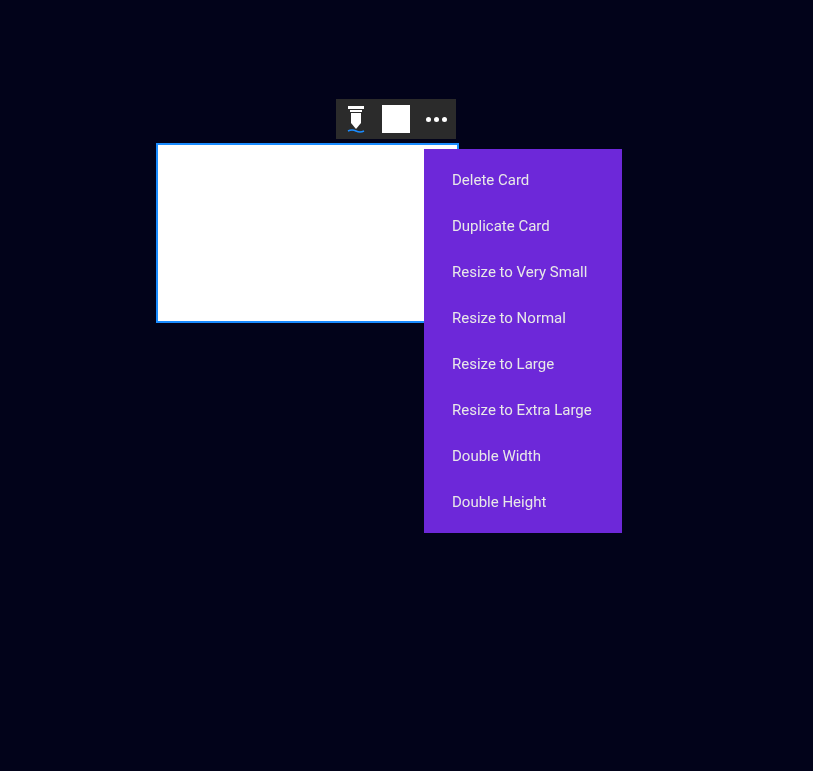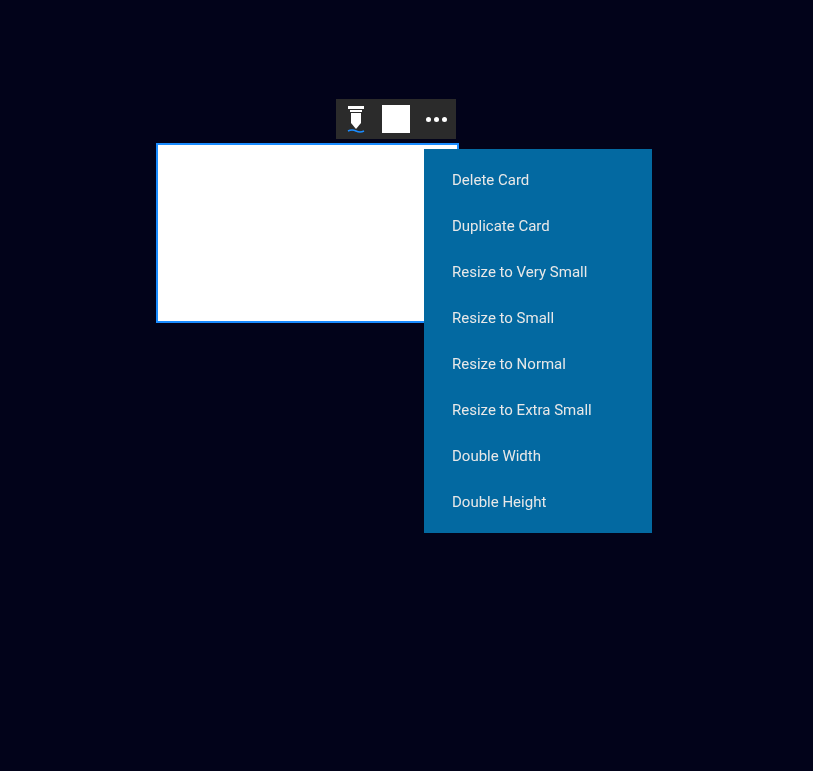--- a/index.html
+++ b/index.html
@@ -62,22 +62,22 @@
       left: 156px;
       width: 303px;
       height: 180px;
       background: #ffffff;
       border: 2px solid #1a8cff;
     }
     .context-menu {
       position: absolute;
       top: 149px;
       left: 424px;
-      width: 228px;
-      background: #0369a1;
+      width: 198px;
+      background: #6d28d9;
       padding: 8px 0;
     }
     .menu-item {
       padding: 14px 28px;
       color: #e8e8e8;
       font-size: 15px;
       cursor: pointer;
       white-space: nowrap;
     }
   </style>
@@ -104,18 +104,18 @@
     </div>
   </div>
 </div>
 
 <div class="card"></div>
 
 <div class="context-menu">
   <div class="menu-item">Delete Card</div>
   <div class="menu-item">Duplicate Card</div>
   <div class="menu-item">Resize to Very Small</div>
-  <div class="menu-item">Resize to Small</div>
   <div class="menu-item">Resize to Normal</div>
-  <div class="menu-item">Resize to Extra Small</div>
+  <div class="menu-item">Resize to Large</div>
+  <div class="menu-item">Resize to Extra Large</div>
   <div class="menu-item">Double Width</div>
   <div class="menu-item">Double Height</div>
 </div>
 
 </body></html>

